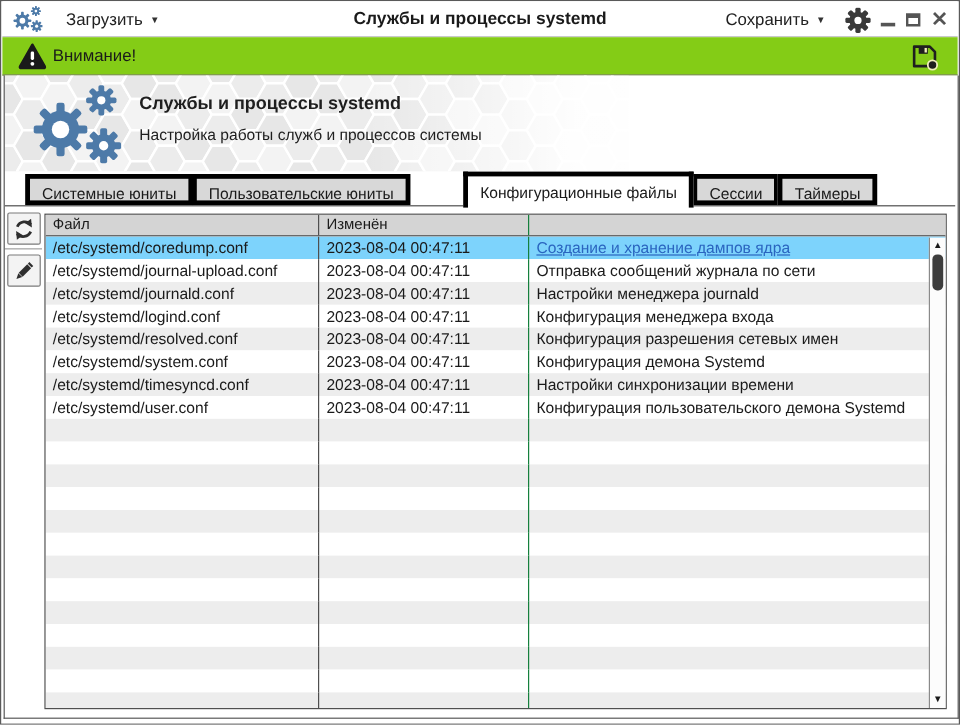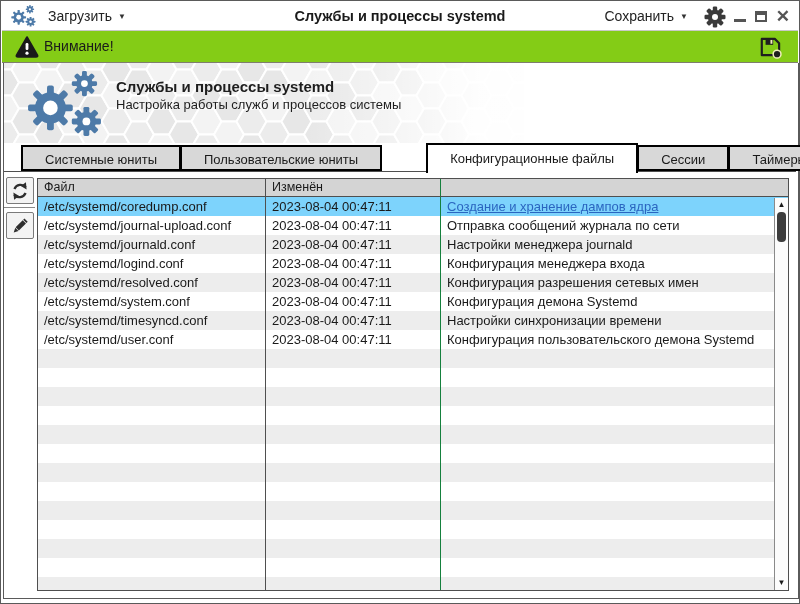--- a/index.html
+++ b/index.html
@@ -6,21 +6,21 @@
   html,body { width:800px; height:604px; overflow:hidden; }
   body { font-family:"Liberation Sans", sans-serif; color:#1a1a1a; background:#fff; }
 
   .window { position:relative; width:800px; height:604px; background:#fff; border:1px solid #5a5a5a; }
 
   
   .titlebar { position:absolute; left:1px; right:1px; top:0; height:30px; background:#fff;
               border-bottom:1px solid #c9c9c9; }
   .app-icon { position:absolute; left:8px; top:3px; }
   .menu-btn { position:absolute; top:0; height:30px; display:flex; align-items:center; gap:6px;
-              font-size:14px; color:#222; cursor:default; }
+              font-size:14px; color:#222; cursor:default;margin-left:7px; }
   .load-btn { left:46px; }
   .save-btn { right:110px; }
   .drop-arrow { font-size:8px; color:#333; }
   .win-title { position:absolute; left:0; right:0; top:0; height:30px; line-height:30px;
                text-align:center; font-weight:bold; font-size:14.5px; pointer-events:none; }
   .settings-btn { position:absolute; right:72px; top:5px; width:22px; height:22px; }
   .winctl { position:absolute; top:0; height:30px; display:flex; align-items:center; gap:9px; right:8px; }
   .ctl-min  { width:12px; height:3px; background:#555; margin-top:8px; }
   .ctl-max  { width:12px; height:11px; border:2px solid #555; border-top:4px solid #555; }
   .ctl-close{ font-size:17px; font-weight:bold; color:#555; line-height:17px; }
@@ -38,26 +38,26 @@
 
   
   .banner { position:absolute; left:3px; top:62px; width:794px; height:80px; background:#fff; overflow:hidden; }
   .hexbg { position:absolute; left:0; top:0; }
   .hexbg polygon { stroke:#fff; stroke-width:2; }
   .hex-fade { position:absolute; inset:0;
               background:linear-gradient(90deg, rgba(255,255,255,0) 38%, rgba(255,255,255,0.95) 60%, #fff 100%); }
   .banner-icon { position:absolute; left:20px; top:7px; }
   .banner-text { position:absolute; left:112px; top:15px; }
   .banner-title { font-size:15px; font-weight:bold; color:#1e1e1e; }
-  .banner-subtitle { font-size:13px; color:#1e1e1e; margin-top:2px; }
+  .banner-subtitle { font-size:13px; color:#1e1e1e; margin-top:10px; }
 
   
   .tabbar { position:absolute; left:20px; top:143px; height:27px; display:flex; align-items:flex-end; z-index:4; }
-  .tab { height:26px; line-height:25px; padding:0 22px; font-size:13px; background:#d8d8d8;
-         border:2px solid #000000; margin-left:-1px; white-space:nowrap; }
+  .tab { height:26px; line-height:25px; padding:0 10px; font-size:13px; background:#d8d8d8;
+         border:4px solid #000000; margin-left:-1px; white-space:nowrap; }
   .tab:first-child { margin-left:0; }
   .tab.active { position:relative; top:2px; height:30px; line-height:27px; background:#fff; z-index:5; border-bottom:none;margin-left:44px; }
   .panel-line { position:absolute; left:3px; right:3px; top:170px; height:1px; background:#4f4f4f; z-index:2; }
 
   
   .tool-btn { position:absolute; left:5px; width:28px; height:27px; background:#f3f3f3;
               border:1px solid #7a7a7a; border-radius:2px; display:flex; align-items:center; justify-content:center; }
   .tool-sep { position:absolute; left:3px; top:206px; width:31px; height:2px;
               border-top:1px solid #8a8a8a; border-bottom:1px solid #fff; }
 

